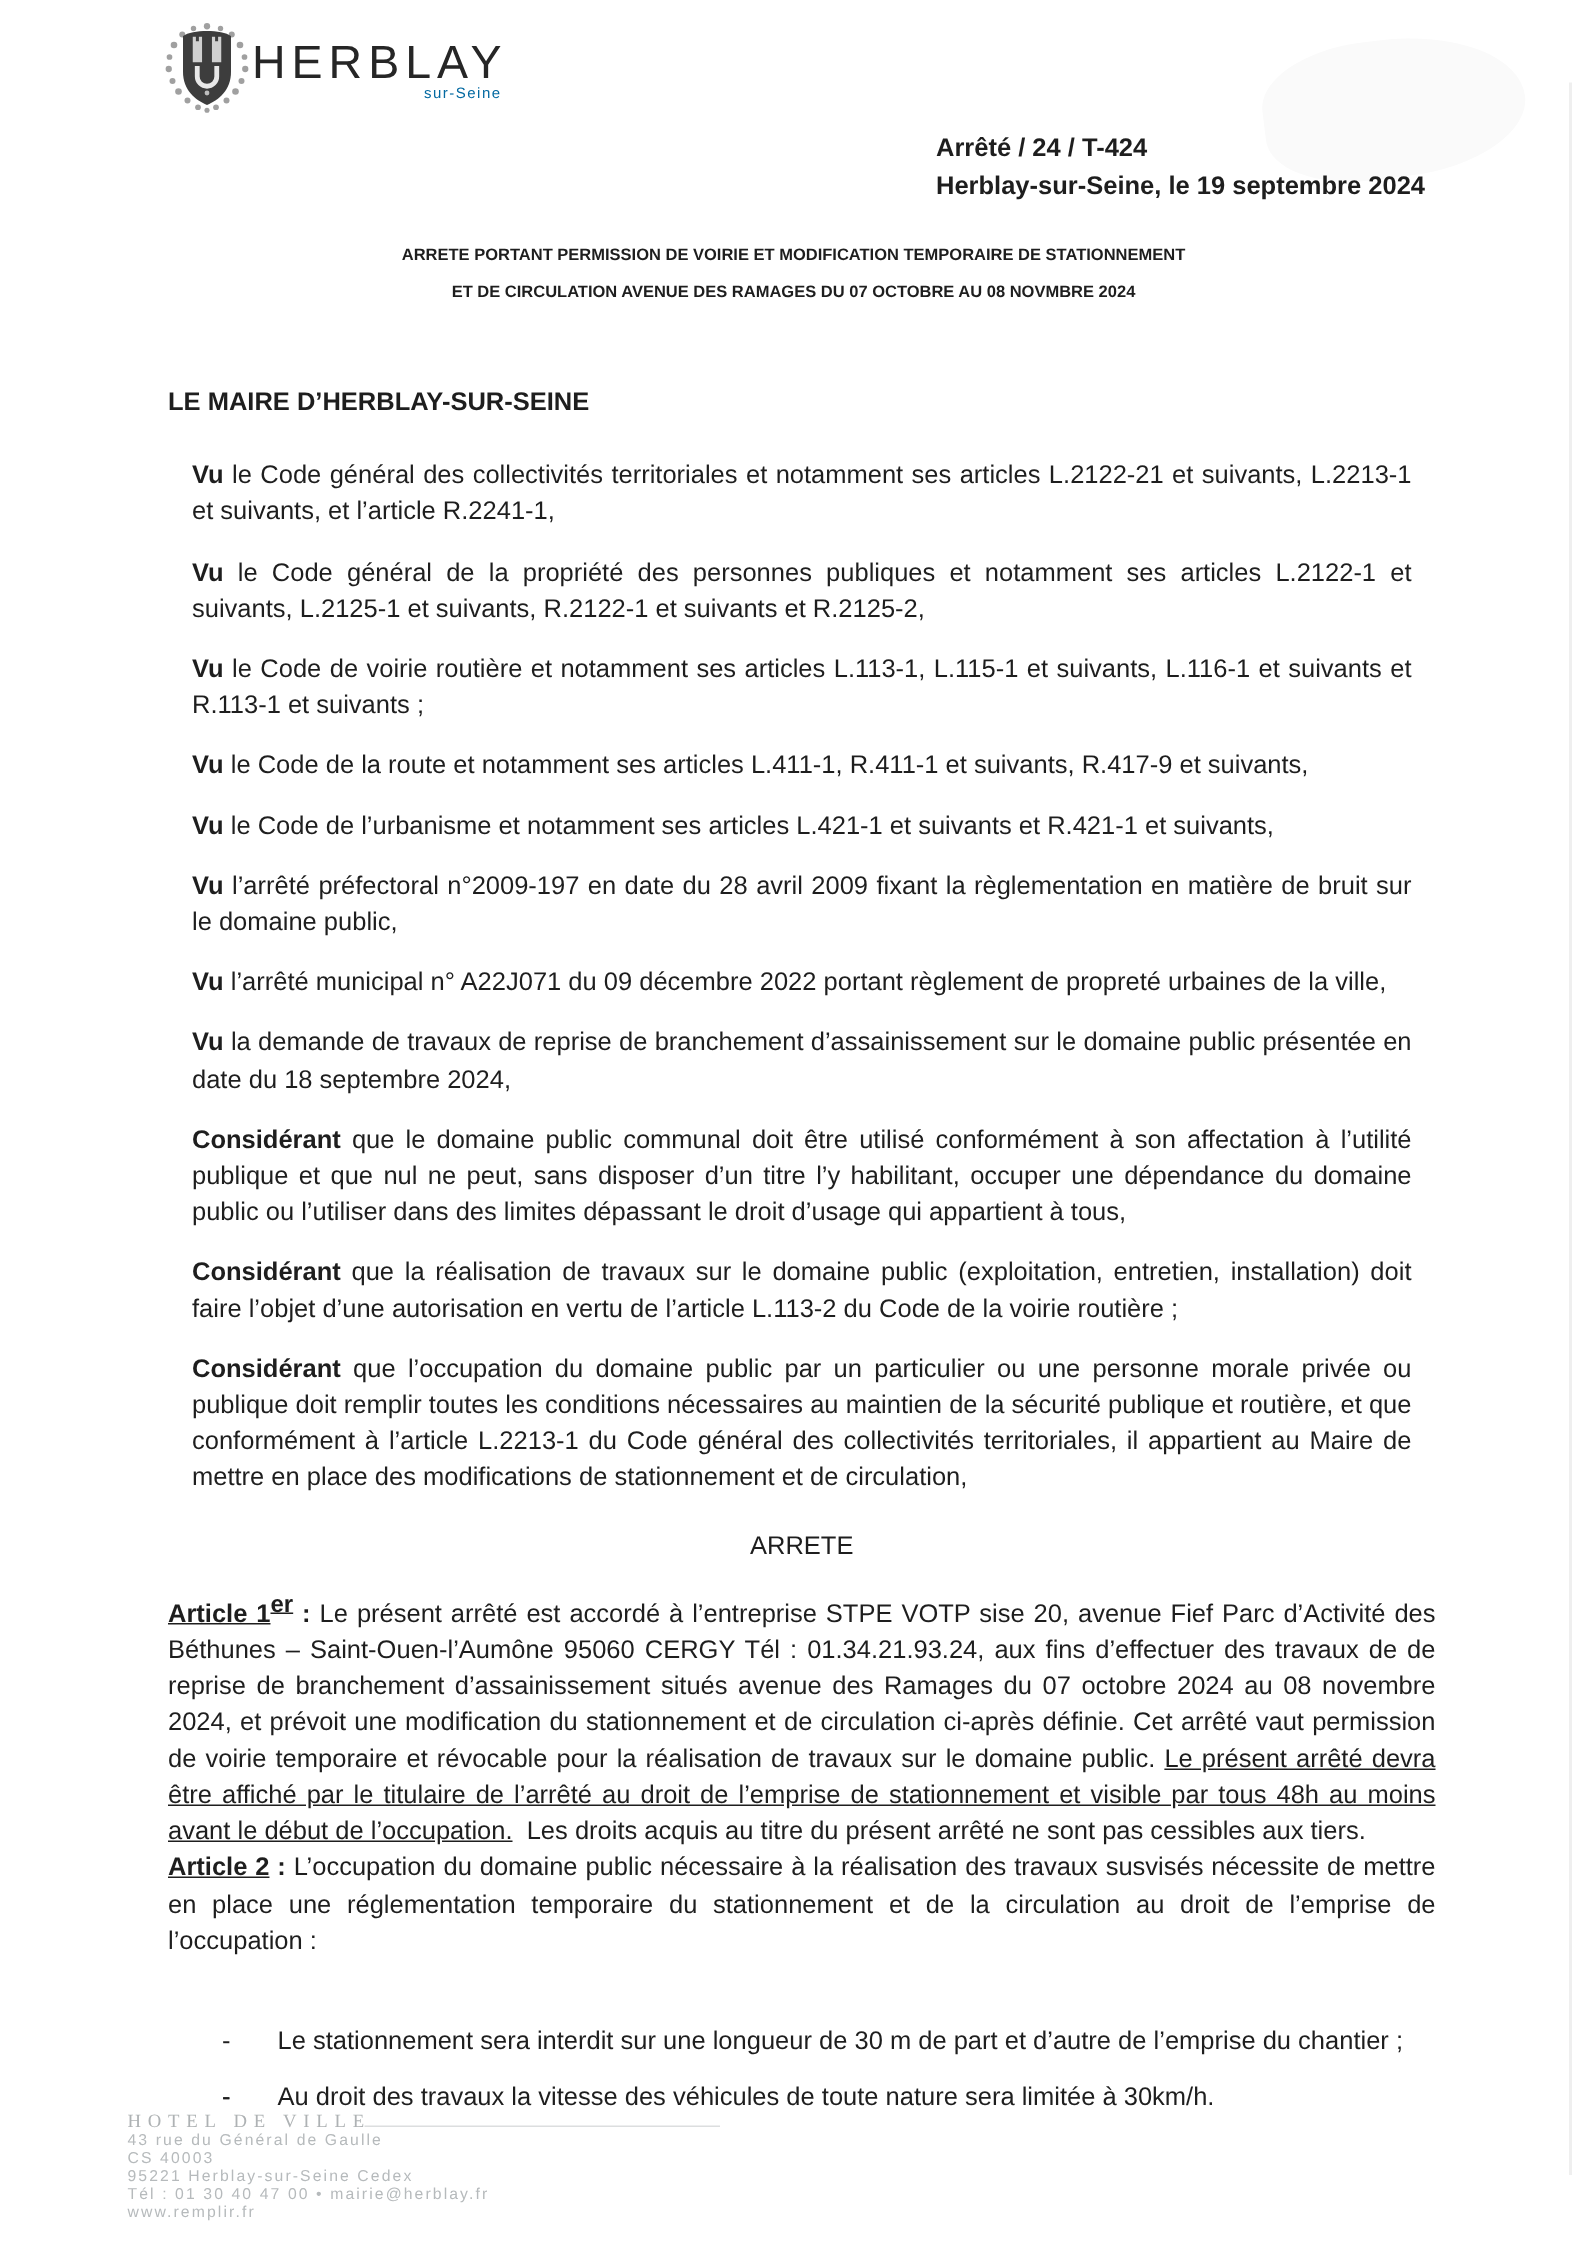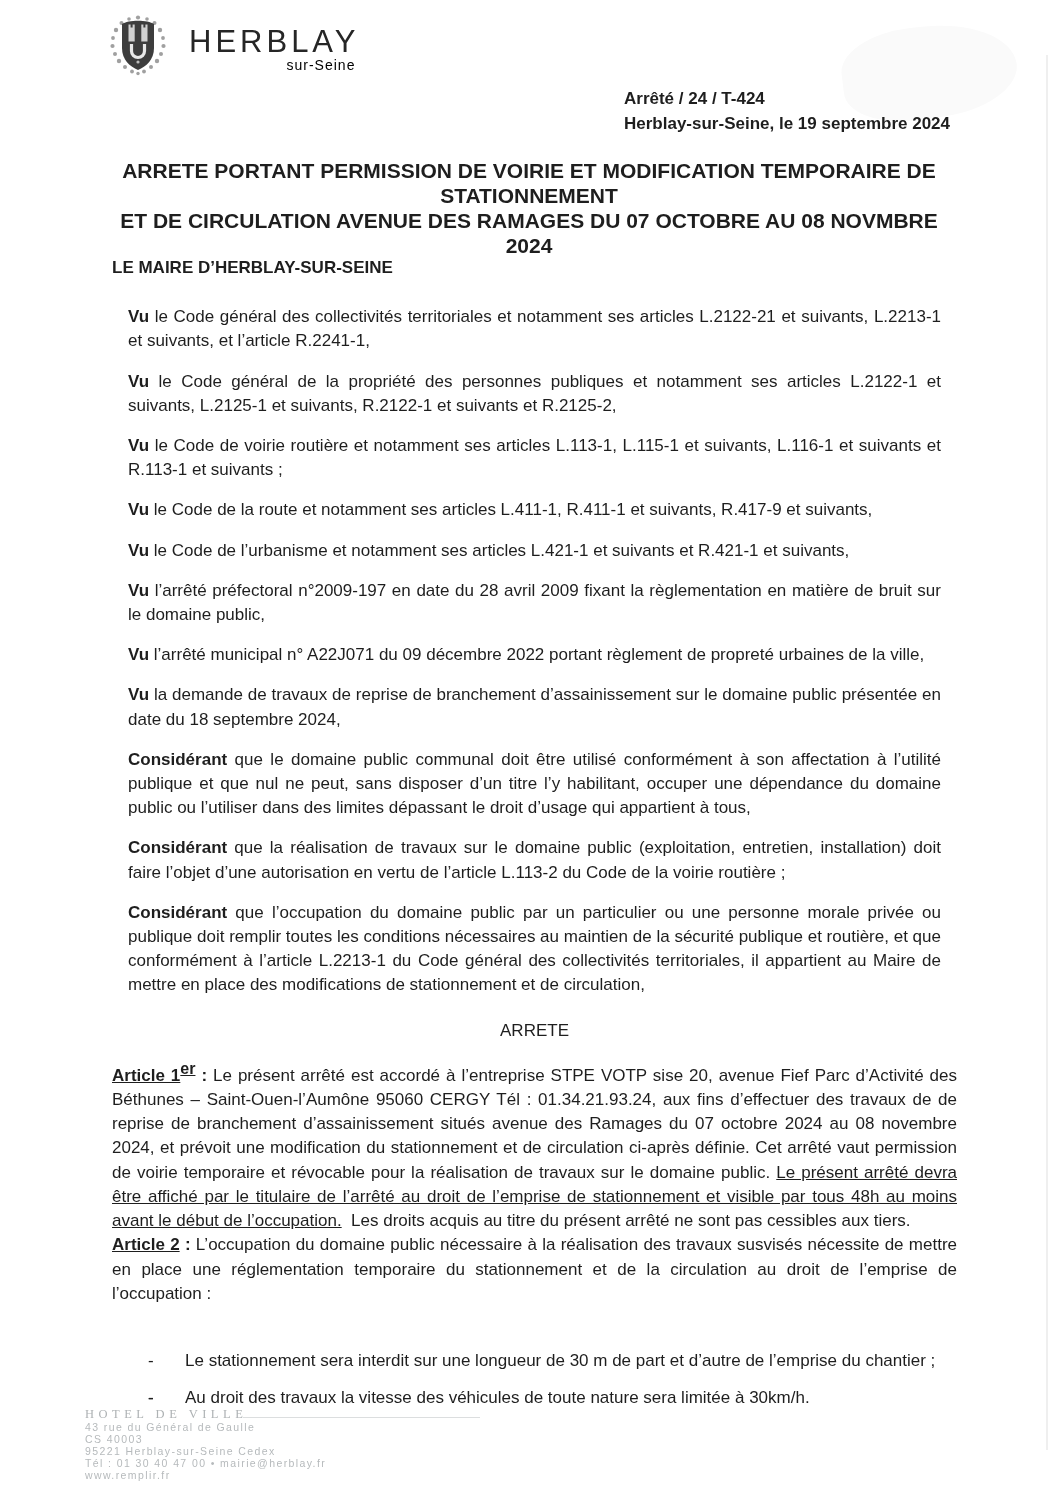--- a/index.html
+++ b/index.html
@@ -9,32 +9,32 @@
     -webkit-font-smoothing:antialiased;
   }
   .page{position:absolute;inset:0;}
 
   
   .scan-blob{position:absolute;top:26px;left:842px;width:175px;height:92px;
     background:#fafafa;border-radius:45% 58% 52% 42%;transform:rotate(-7deg);}
   .scan-edge{position:absolute;top:55px;left:1046px;width:2px;height:1395px;background:#efefef;}
 
   
-  .logo-block{position:absolute;top:14px;left:108px;display:flex;align-items:flex-start;gap:21px;}
+  .logo-block{position:absolute;top:14px;left:108px;display:flex;align-items:flex-start;gap:0;}
   .crest{width:60px;height:62px;flex:0 0 auto;}
   .logo-text{margin-top:12px;}
   .logo-name{font-size:31px;letter-spacing:4px;color:#262626;line-height:32px;}
-  .logo-sub{font-size:14px;color:#000000;text-align:right;padding-right:4px;letter-spacing:1px;margin-top:-1px;}
+  .logo-sub{font-size:10px;color:#0369a1;text-align:right;padding-right:4px;letter-spacing:1px;margin-top:-1px;}
 
   
   .ref-block{position:absolute;top:86px;left:624px;font-weight:bold;font-size:17px;line-height:25px;white-space:nowrap;}
 
   
   .main-title{position:absolute;top:158px;left:100px;width:858px;text-align:center;
-    font-weight:bold;font-size:21px;line-height:25px;}
+    font-weight:bold;font-size:11px;line-height:25px;}
 
   
   .doc-body{position:absolute;top:256px;left:112px;width:845px;font-size:17px;line-height:24.2px;}
   .mayor{font-weight:bold;margin:0 0 25px 0;}
   .recital{margin:16px;text-align:justify;}
   .recital b{font-weight:bold;}
   .arrete{text-align:center;font-weight:normal;margin:21px 0;}
   .article{margin:0;text-align:justify;}
   .sb{font-weight:bold;}
   .su{text-decoration:underline;}

